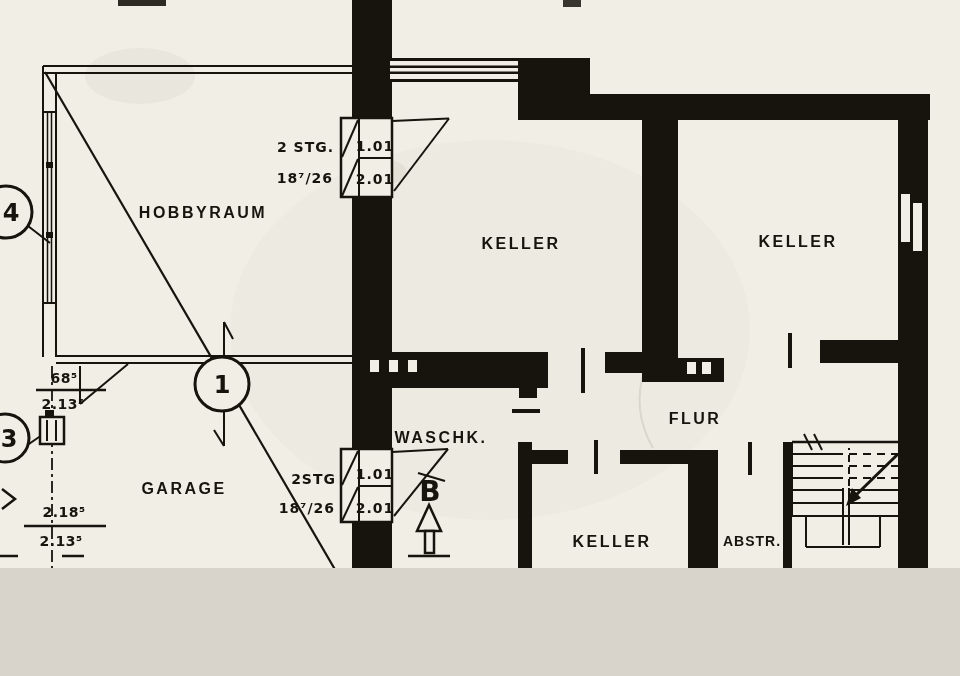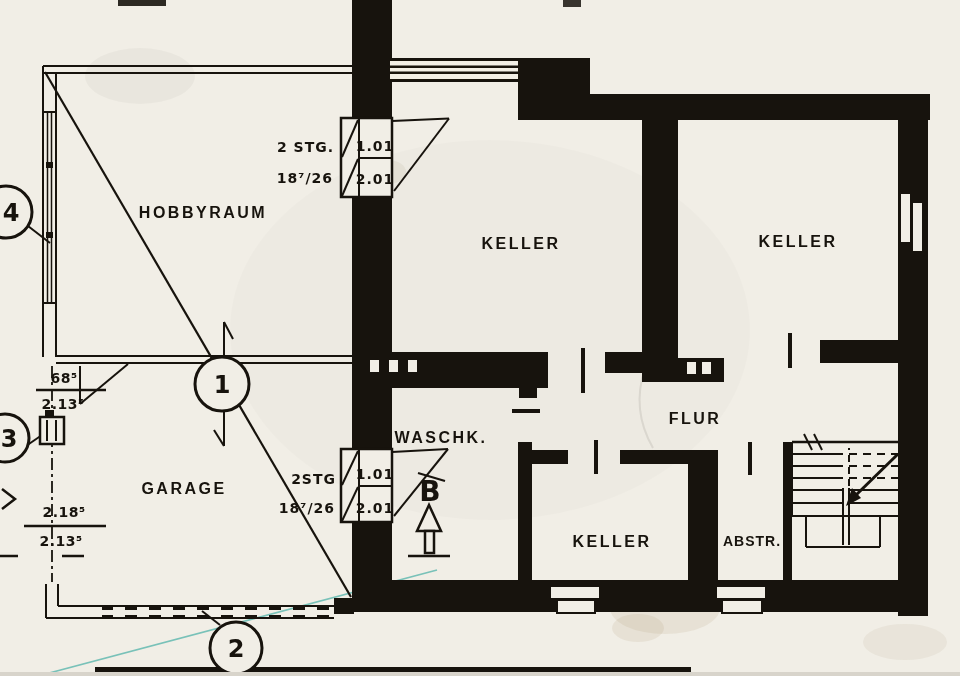--- a/index.html
+++ b/index.html
@@ -1,16 +1,16 @@
 <!DOCTYPE html>
 <html><head>
 <meta charset="utf-8">
 <style>
   html,body{margin:0;padding:0;background:#d8d4cb;}
-  .page{position:relative;width:960px;height:672px;overflow:hidden;
+  .page{position:relative;width:960px;height:568px;overflow:hidden;
         background:#f1eee6;font-family:"Liberation Sans",sans-serif;}
   svg{display:block;position:absolute;left:0;top:0;}
   text{fill:#17130d;font-weight:bold;}
   .roomlabel{font-size:16px;letter-spacing:2.5px;font-family:"Liberation Sans",sans-serif;}
   .smalllabel{font-size:14px;letter-spacing:1px;font-family:"DejaVu Sans",sans-serif;}
   .dimlabel{font-size:14px;letter-spacing:0.5px;font-family:"DejaVu Sans",sans-serif;}
   .circnum{font-size:24px;font-family:"DejaVu Sans",sans-serif;}
   .ink{stroke:#17130d;}
 </style>
 </head>

